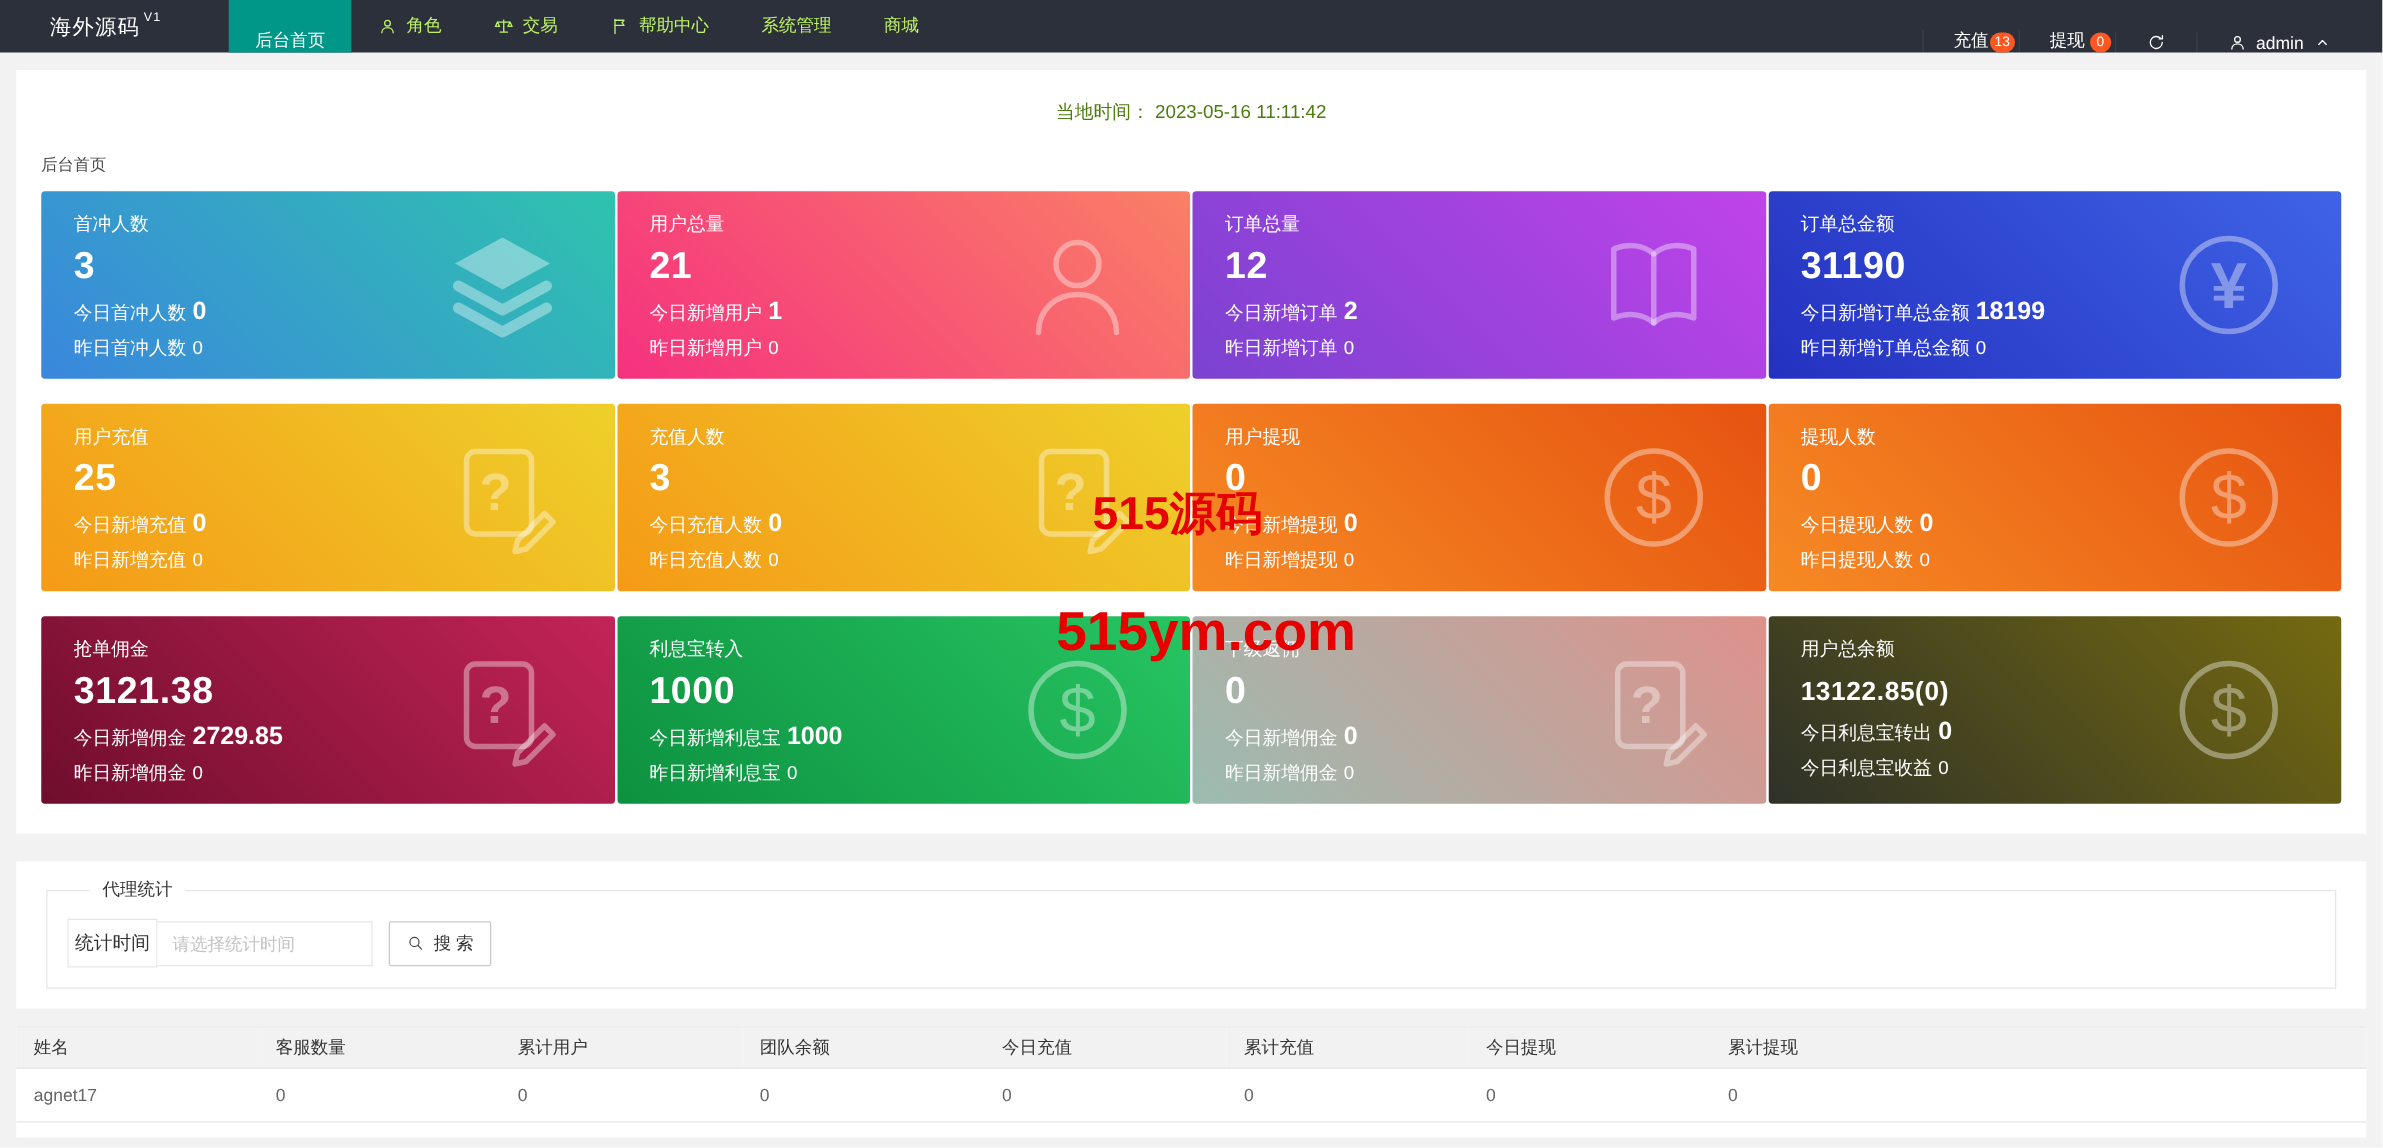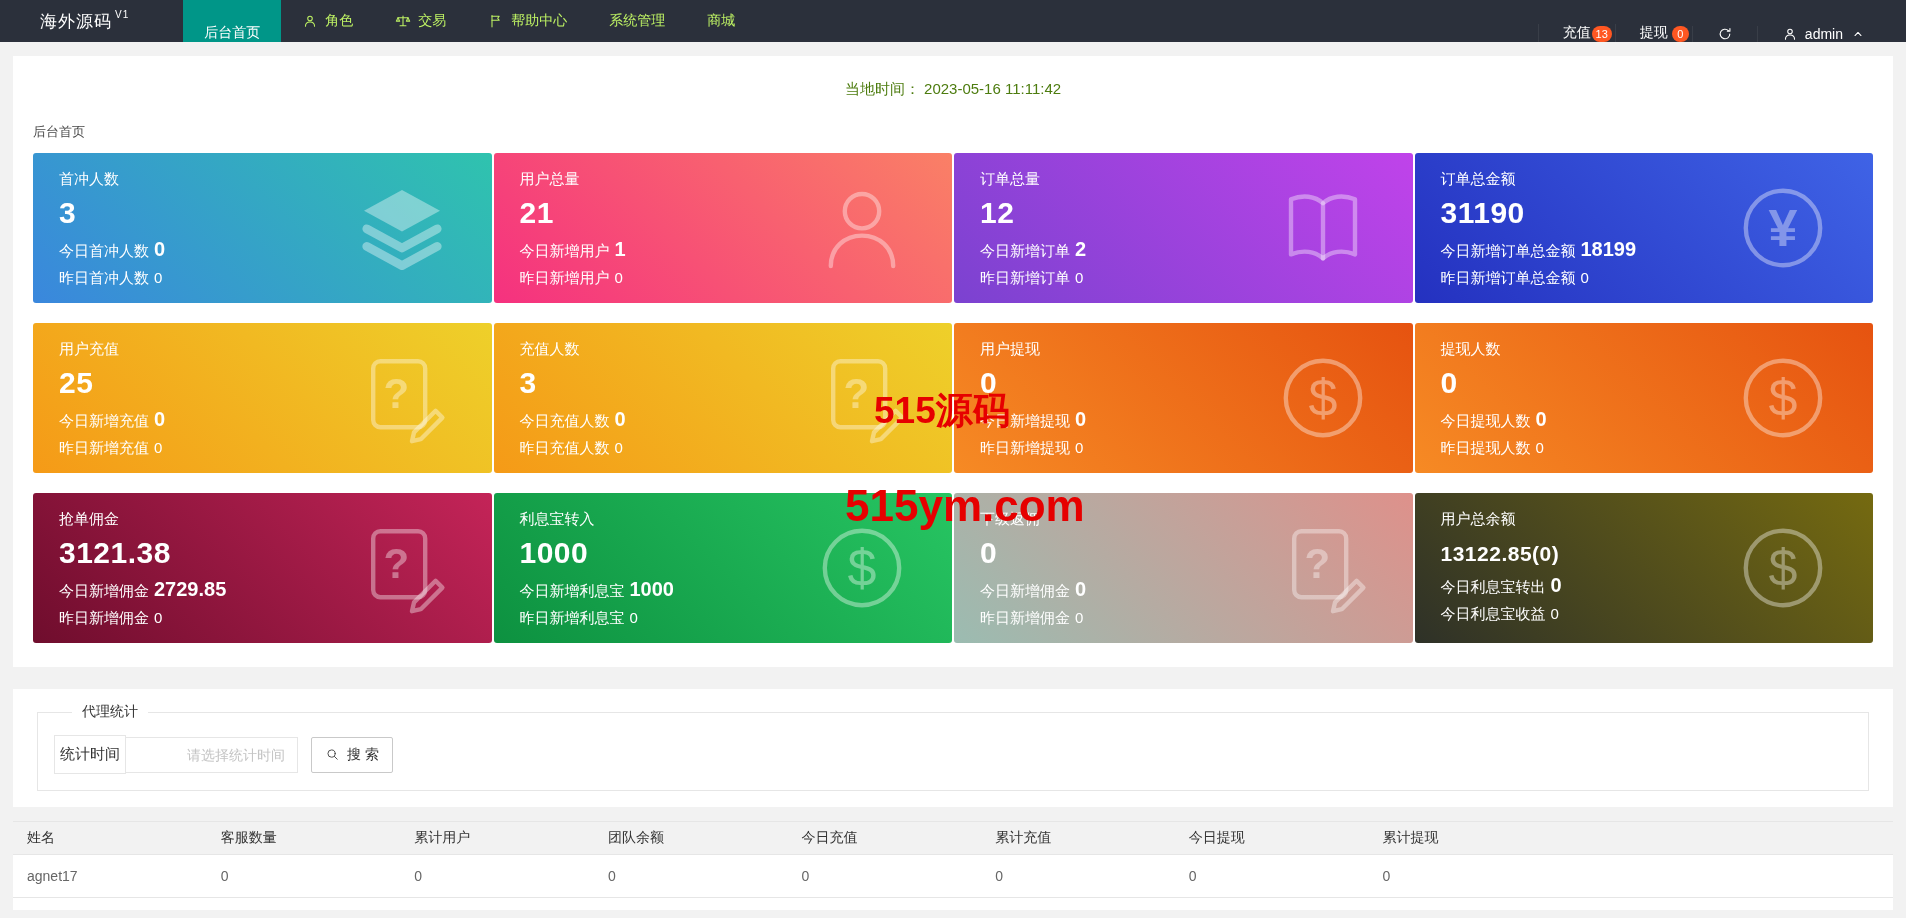--- a/index.html
+++ b/index.html
@@ -43,21 +43,21 @@
   
   .watermark { position:absolute; color:#e60000; font-weight:bold; z-index:50; pointer-events:none; white-space:nowrap; }
   #wm1 { left:874px; top:386px; font-size:37px; }
   #wm2 { left:845px; top:481px; font-size:44px; }
   
   #panel-agent { margin-top:22px; padding:14px 24px 16px; }
   fieldset { border:1px solid #e6e6e6; margin:0; padding:10px 16px 16px; }
   legend { padding:0 10px; font-size:14px; color:#333; margin-left:18px; }
   .form-row { display:flex; align-items:center; margin-top:4px; }
   .form-label { border:1px solid #e6e6e6; padding:9px 5px; font-size:15px; color:#333; background:#fff; white-space:nowrap; }
-  .form-input { border:1px solid #e6e6e6; border-left:none; padding:9px 12px; font-size:14px; width:172px; outline:none; color:#15803d;text-align:right; }
+  .form-input { border:1px solid #e6e6e6; border-left:none; padding:9px 12px; font-size:14px; width:172px; outline:none; color:#15803d; }
   .form-input::placeholder { color:#c4c4c4; }
   .search-btn { margin-left:13px; display:inline-flex; align-items:center; gap:7px; border:1px solid #c9c9c9; background:#fff; padding:8px 13px; font-size:14px; color:#333; border-radius:2px; cursor:pointer; }
   .search-btn svg { width:15px; height:15px; stroke:#444; fill:none; stroke-width:1.5; stroke-linecap:round; }
   
   #panel-table { margin-top:14px; padding-bottom:12px; }
   table { width:100%; border-collapse:collapse; font-size:14px; }
   thead th { background:#f2f2f2; border-top:1px solid #e6e6e6; border-bottom:1px solid #e6e6e6; font-weight:normal; color:#333; text-align:left; padding:7px 12px 7px 14px; }
   thead th:not(:last-child) { width:10.3%; }
   tbody td { color:#666; padding:13px 12px 13px 14px; border-bottom:1px solid #e6e6e6; background:#fff; }
 </style>

